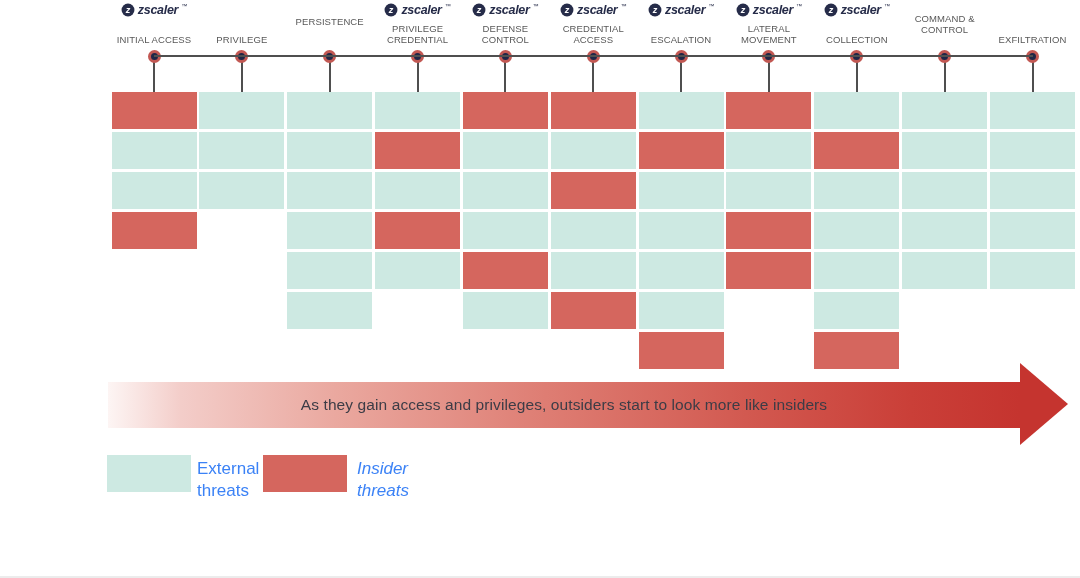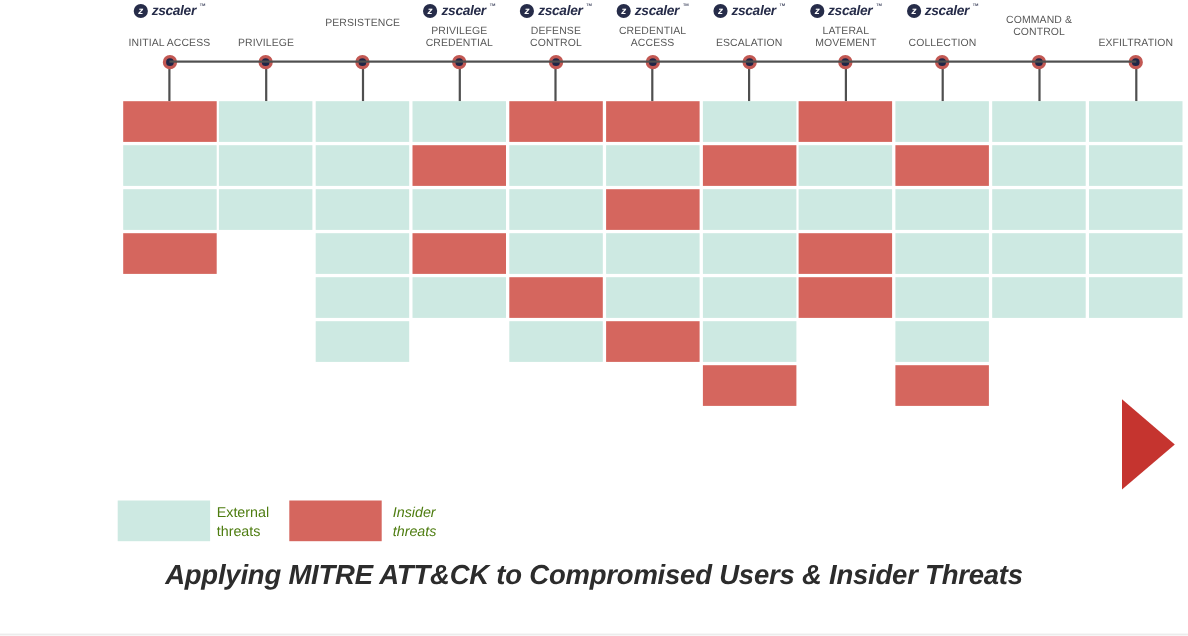--- a/index.html
+++ b/index.html
@@ -34,21 +34,21 @@
     display:flex;align-items:center;justify-content:center;
   }
   #arrow-head{
     position:absolute;left:1020px;top:363px;width:0;height:0;
     border-top:41px solid transparent;border-bottom:41px solid transparent;
     border-left:48px solid #c5342f;
   }
   #arrow-text{font-size:15.5px;color:#3c3c46;font-weight:500;letter-spacing:0.1px;}
   .legend-swatch{position:absolute;top:455px;width:84px;height:37px;}
   .legend-text{
-    position:absolute;top:458px;width:70px;font-size:13px;color:#4d7c0f;line-height:1.3;
+    position:absolute;top:458px;width:70px;font-size:17px;color:#3b82f6;line-height:1.3;
   }
   #page-title{
     position:absolute;left:0;top:509px;width:1080px;text-align:center;
     font-size:25px;font-weight:bold;font-style:italic;color:#2c2c2c;letter-spacing:-0.2px;
   }
   #bottom-edge{position:absolute;left:0;top:576px;width:1080px;height:2px;background:#ececec;}
 </style>
 </head>
 <body>
 
@@ -201,25 +201,27 @@
       <div class="node" style="left: 1026px; top: 49.5px; background: rgb(31, 38, 71); border: 3px solid rgb(194, 88, 83);"></div>
       <div class="cell" style="left: 990px; top: 91.5px; background: rgb(205, 233, 226);"></div>
       <div class="cell" style="left: 990px; top: 131.5px; background: rgb(205, 233, 226);"></div>
       <div class="cell" style="left: 990px; top: 171.5px; background: rgb(205, 233, 226);"></div>
       <div class="cell" style="left: 990px; top: 211.5px; background: rgb(205, 233, 226);"></div>
       <div class="cell" style="left: 990px; top: 251.5px; background: rgb(205, 233, 226);"></div>
     </div>
 
   <div id="timeline" style="left: 154px; top: 55px; width: 878.5px; background: rgb(79, 79, 79);"></div>
 
+  <div id="arrow-body">
+    <span id="arrow-text">As they gain access and privileges, outsiders start to look more like insiders</span>
+  </div>
   <div id="arrow-head"></div>
 
 
   <div class="legend-swatch" id="legend-swatch-external" style="left: 107px; background: rgb(205, 233, 226);"></div>
   <div class="legend-text" style="left:197px;">External threats</div>
 
   <div class="legend-swatch" id="legend-swatch-insider" style="left: 263px; background: rgb(213, 102, 94);"></div>
   <div class="legend-text" style="left:357px;font-style:italic;">Insider threats</div>
 
-  <div id="page-title">Applying MITRE ATT&amp;CK to Compromised Users &amp; Insider Threats</div>
 
   <div id="bottom-edge"></div>
 </div>
 
 </body></html>

